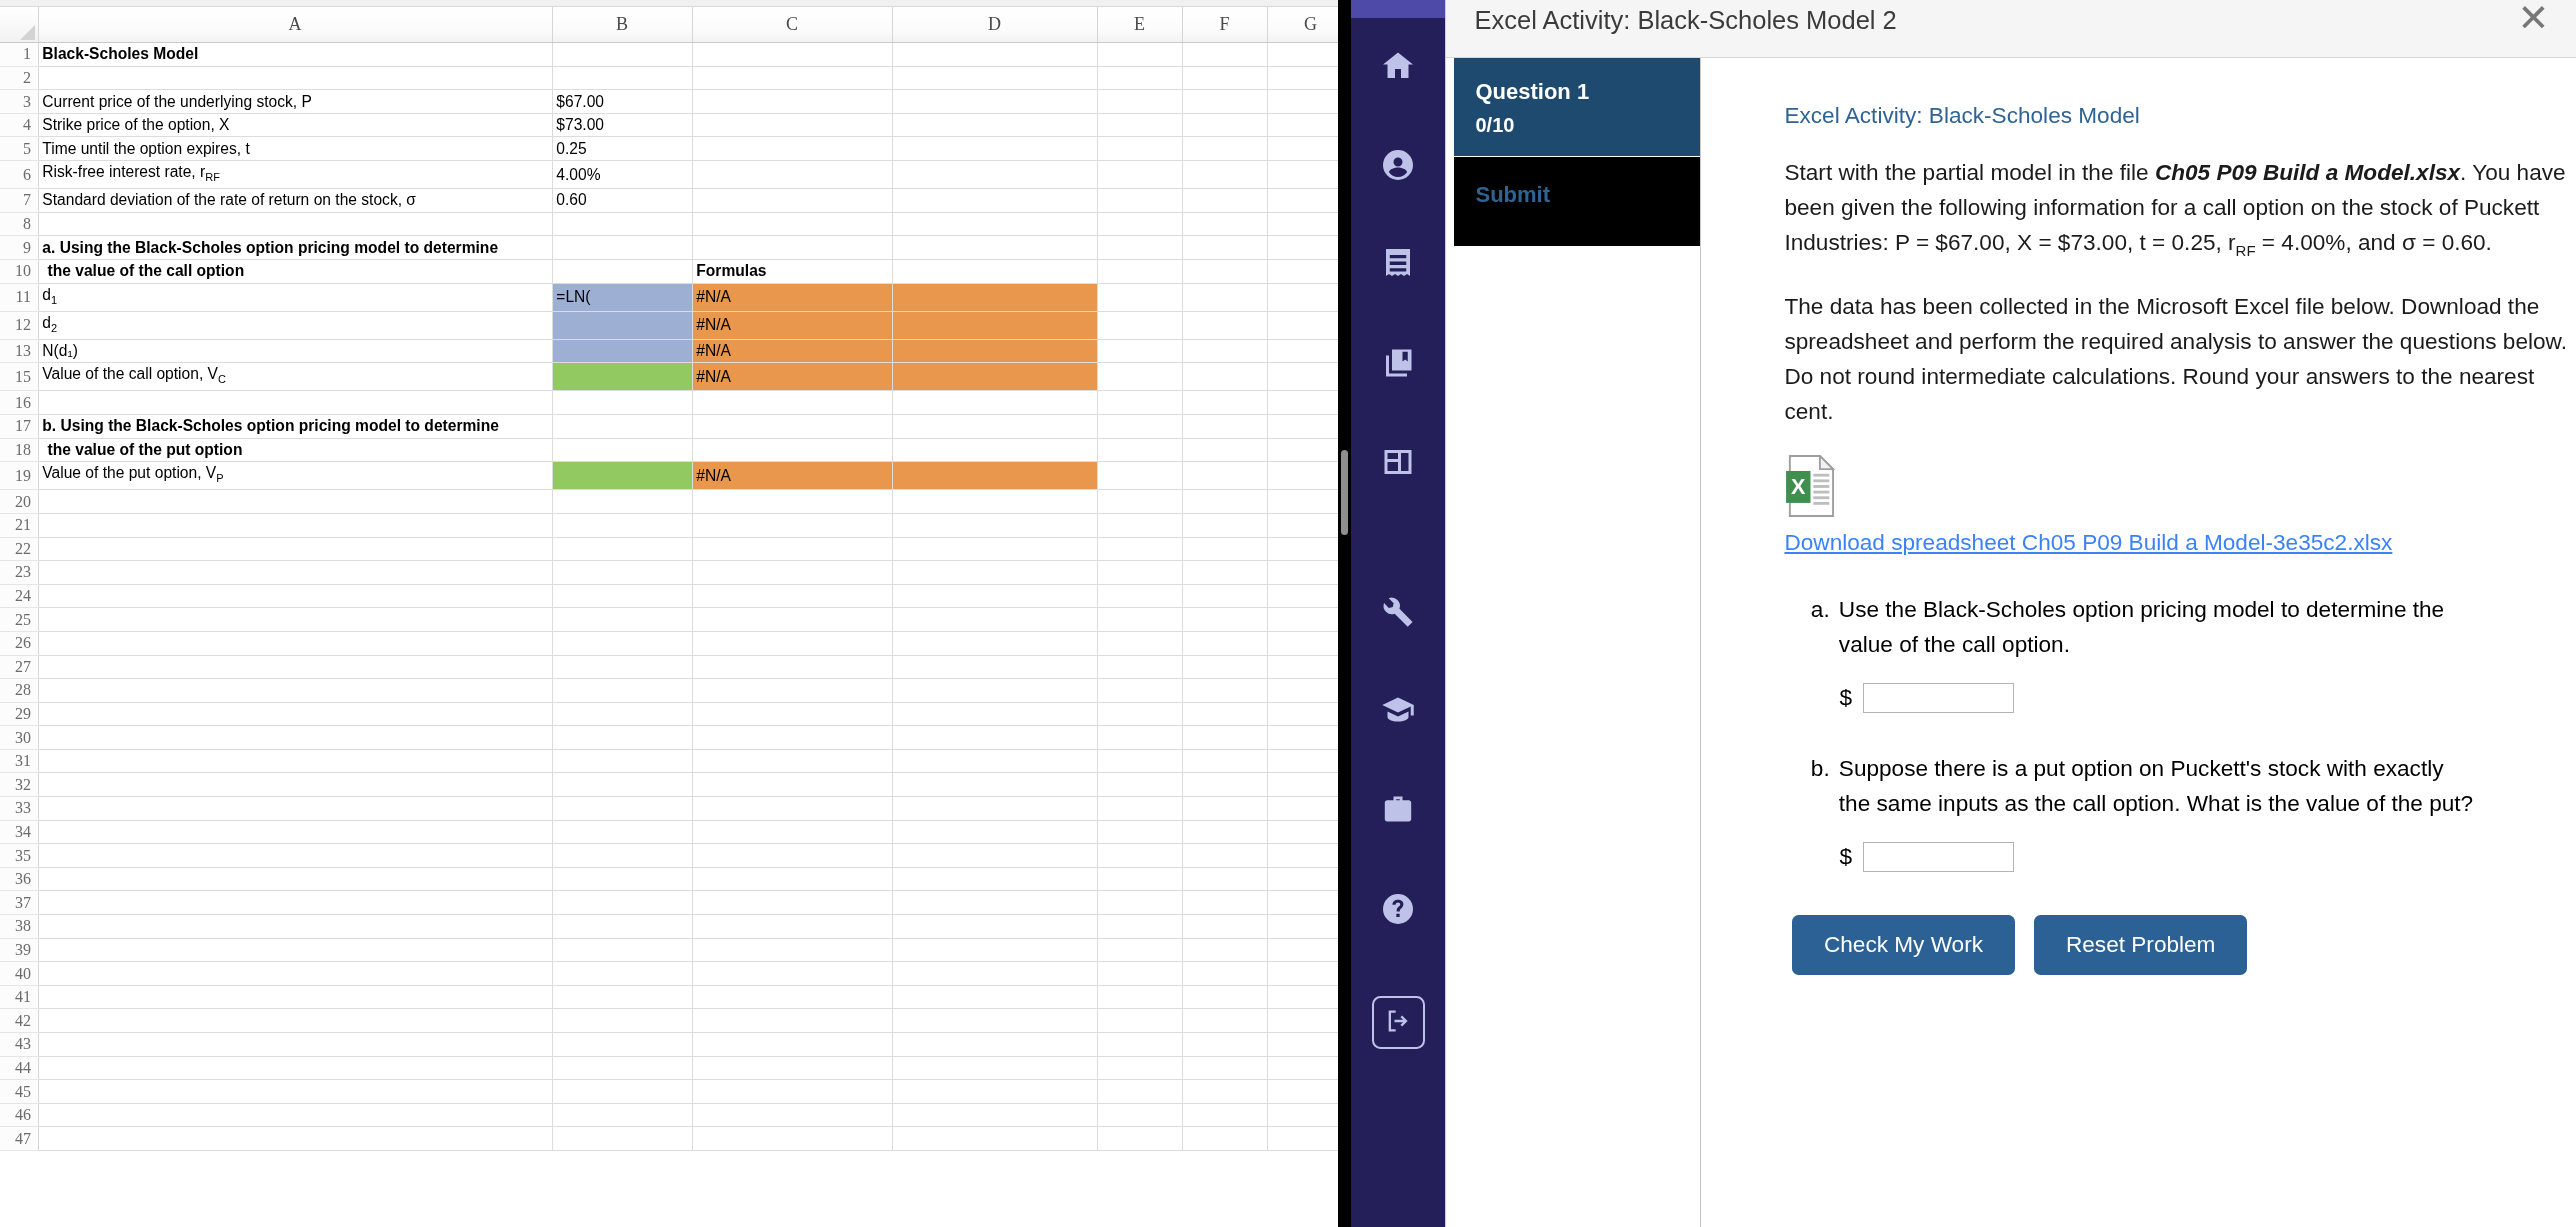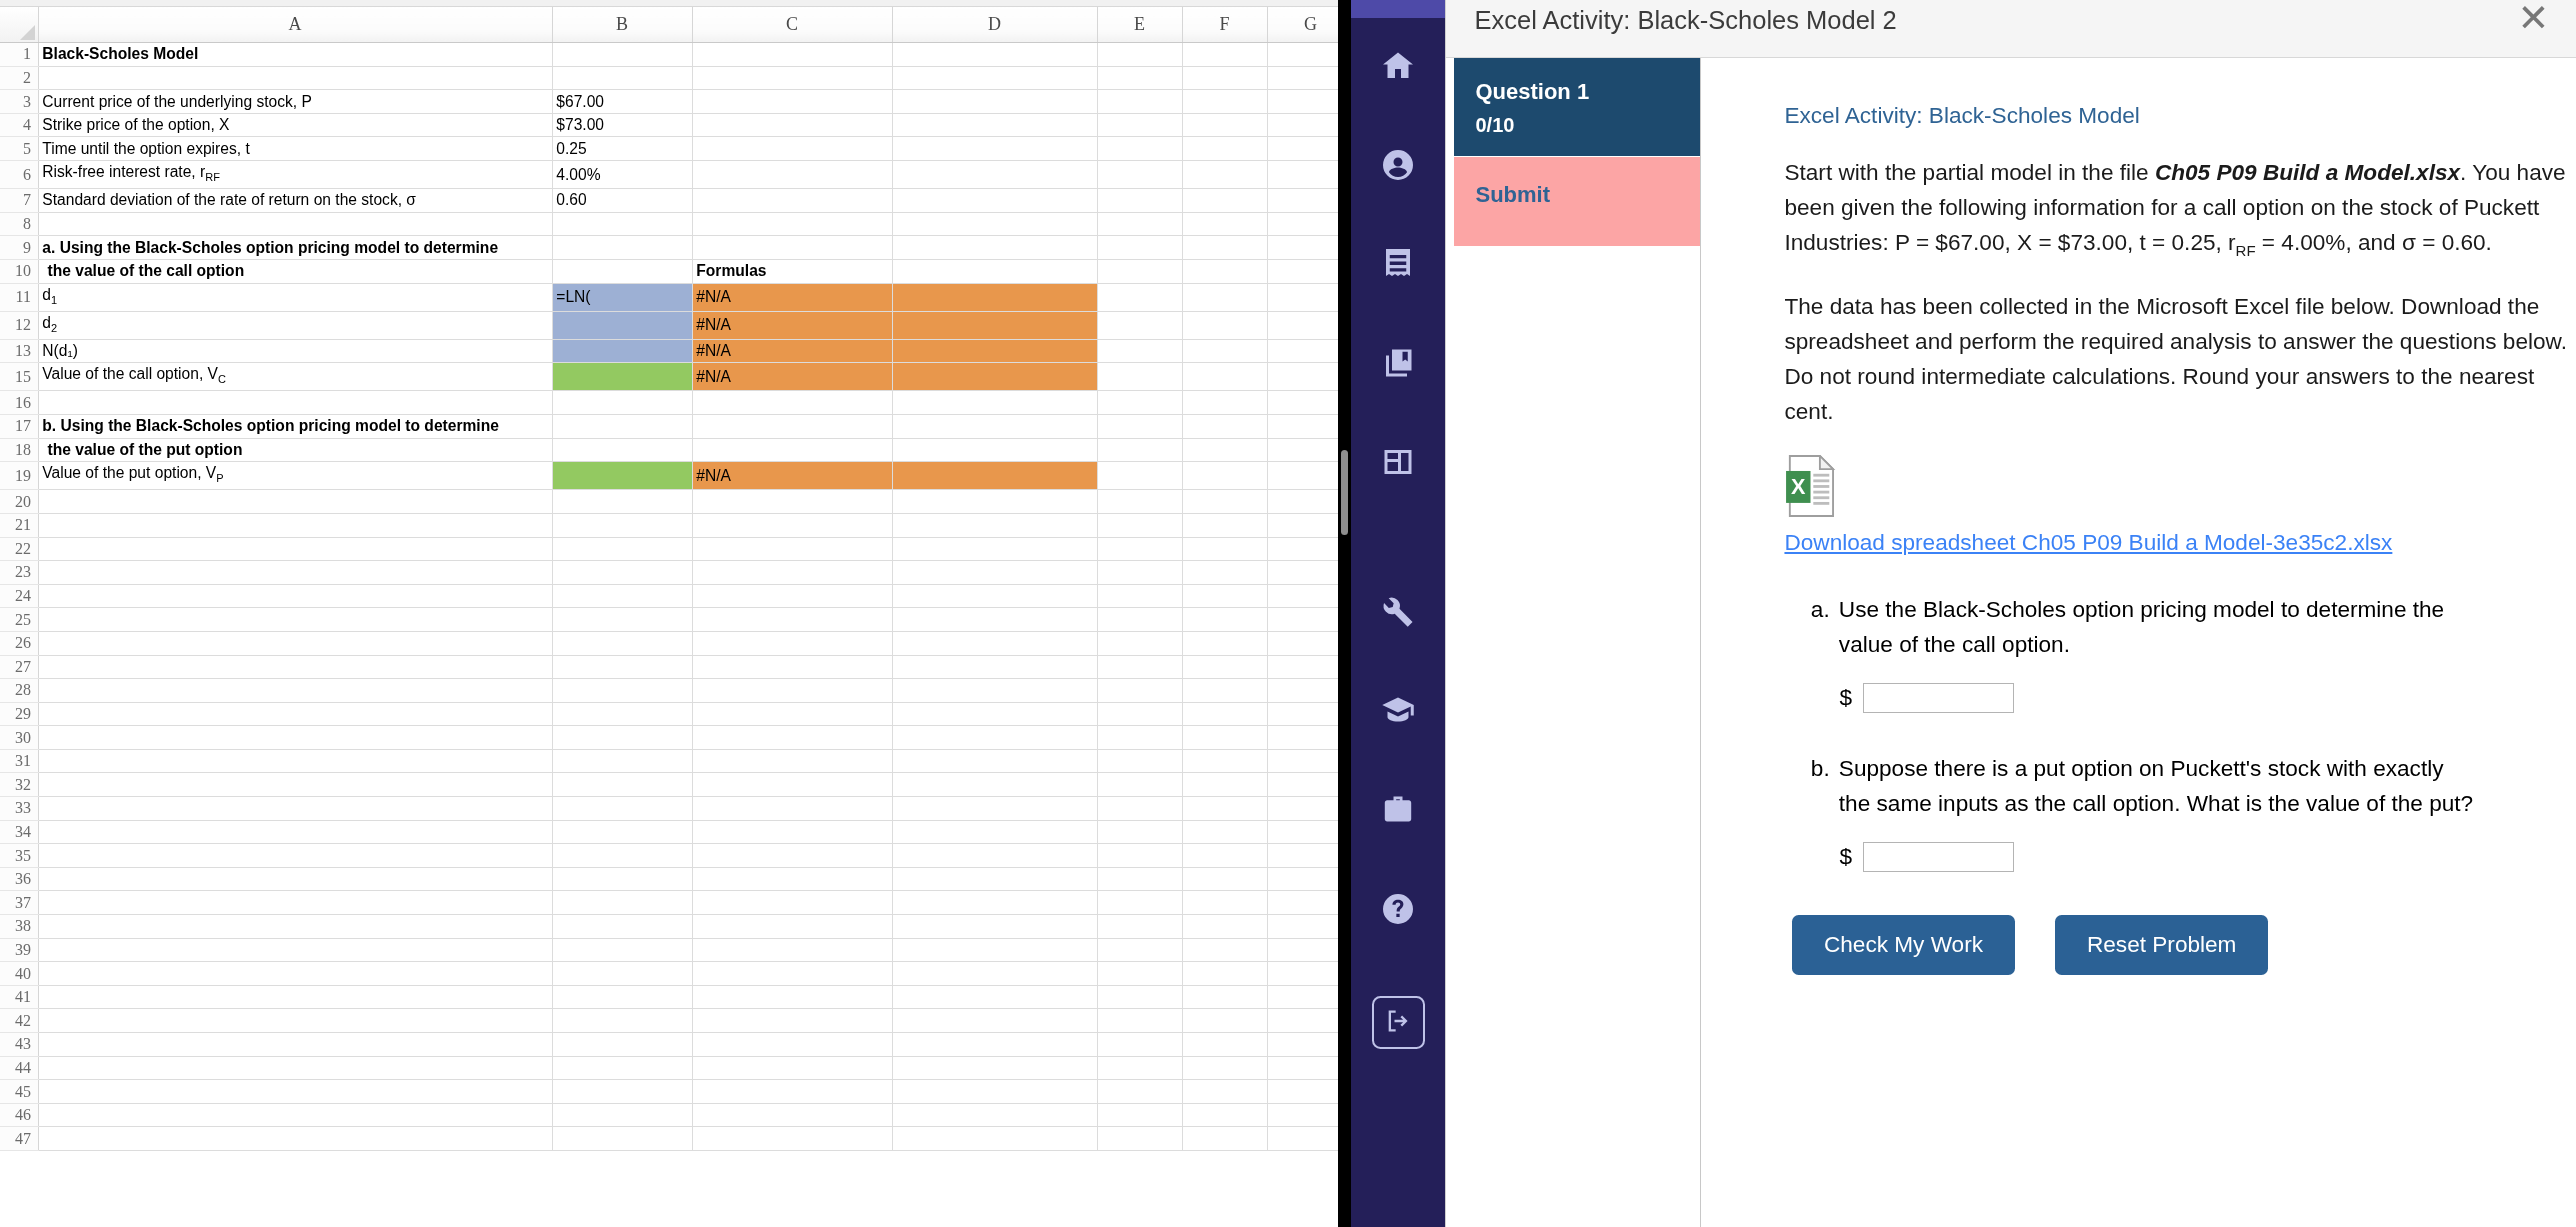--- a/index.html
+++ b/index.html
@@ -153,21 +153,21 @@
     background: #fff; border-right: 0.9px solid #c8c8c8;
   }
   .q-tile {
     background: #1d4a6e; color: #fff;
     padding: 21px 21px 19px 21px;
     border-bottom: 1.9px solid #fff;
   }
   .q-tile .q-name { font-weight: bold; font-size: 22px; margin-bottom: 9.4px; }
   .q-tile .q-score { font-weight: bold; font-size: 20px; }
   .q-submit {
-    background: #fca5a5; color: #2f6394;
+    background: #000000; color: #2f6394;
     font-weight: bold; font-size: 22px;
     padding: 24.5px 21px 38px 21px;
     cursor: pointer;
   }
 
   .q-content {
     flex: 1 1 auto; padding: 45px 0 0 83px;
     overflow: hidden;
   }
   .q-inner { max-width: 792px; }
@@ -192,21 +192,21 @@
   .sub-q .lbl { width: 28px; flex: 0 0 28px; }
   .sub-q .txt { max-width: 641px; }
   .ans-row { display: flex; align-items: center; margin: 21px 0 38px 55px; }
   .ans-row .dollar { font-size: 22.6px; margin-right: 11.3px; }
   .ans-input {
     width: 151px; height: 30px;
     border: 0.9px solid #b4b4b4; background: #fff;
     font-size: 19px; padding: 0 5.7px;
     font-family: "Liberation Sans", sans-serif;
   }
-  .btn-row { display: flex; gap: 40px; margin: 43px 0 0 7.5px; }
+  .btn-row { display: flex; gap: 19px; margin: 43px 0 0 7.5px; }
   .btn {
     background: #2b6195; color: #fff;
     font-size: 22.6px; border: none; border-radius: 6.6px;
     padding: 17px 32px; cursor: pointer;
     font-family: "Liberation Sans", sans-serif;
   }
 </style>
 </head>
 <body>
 

